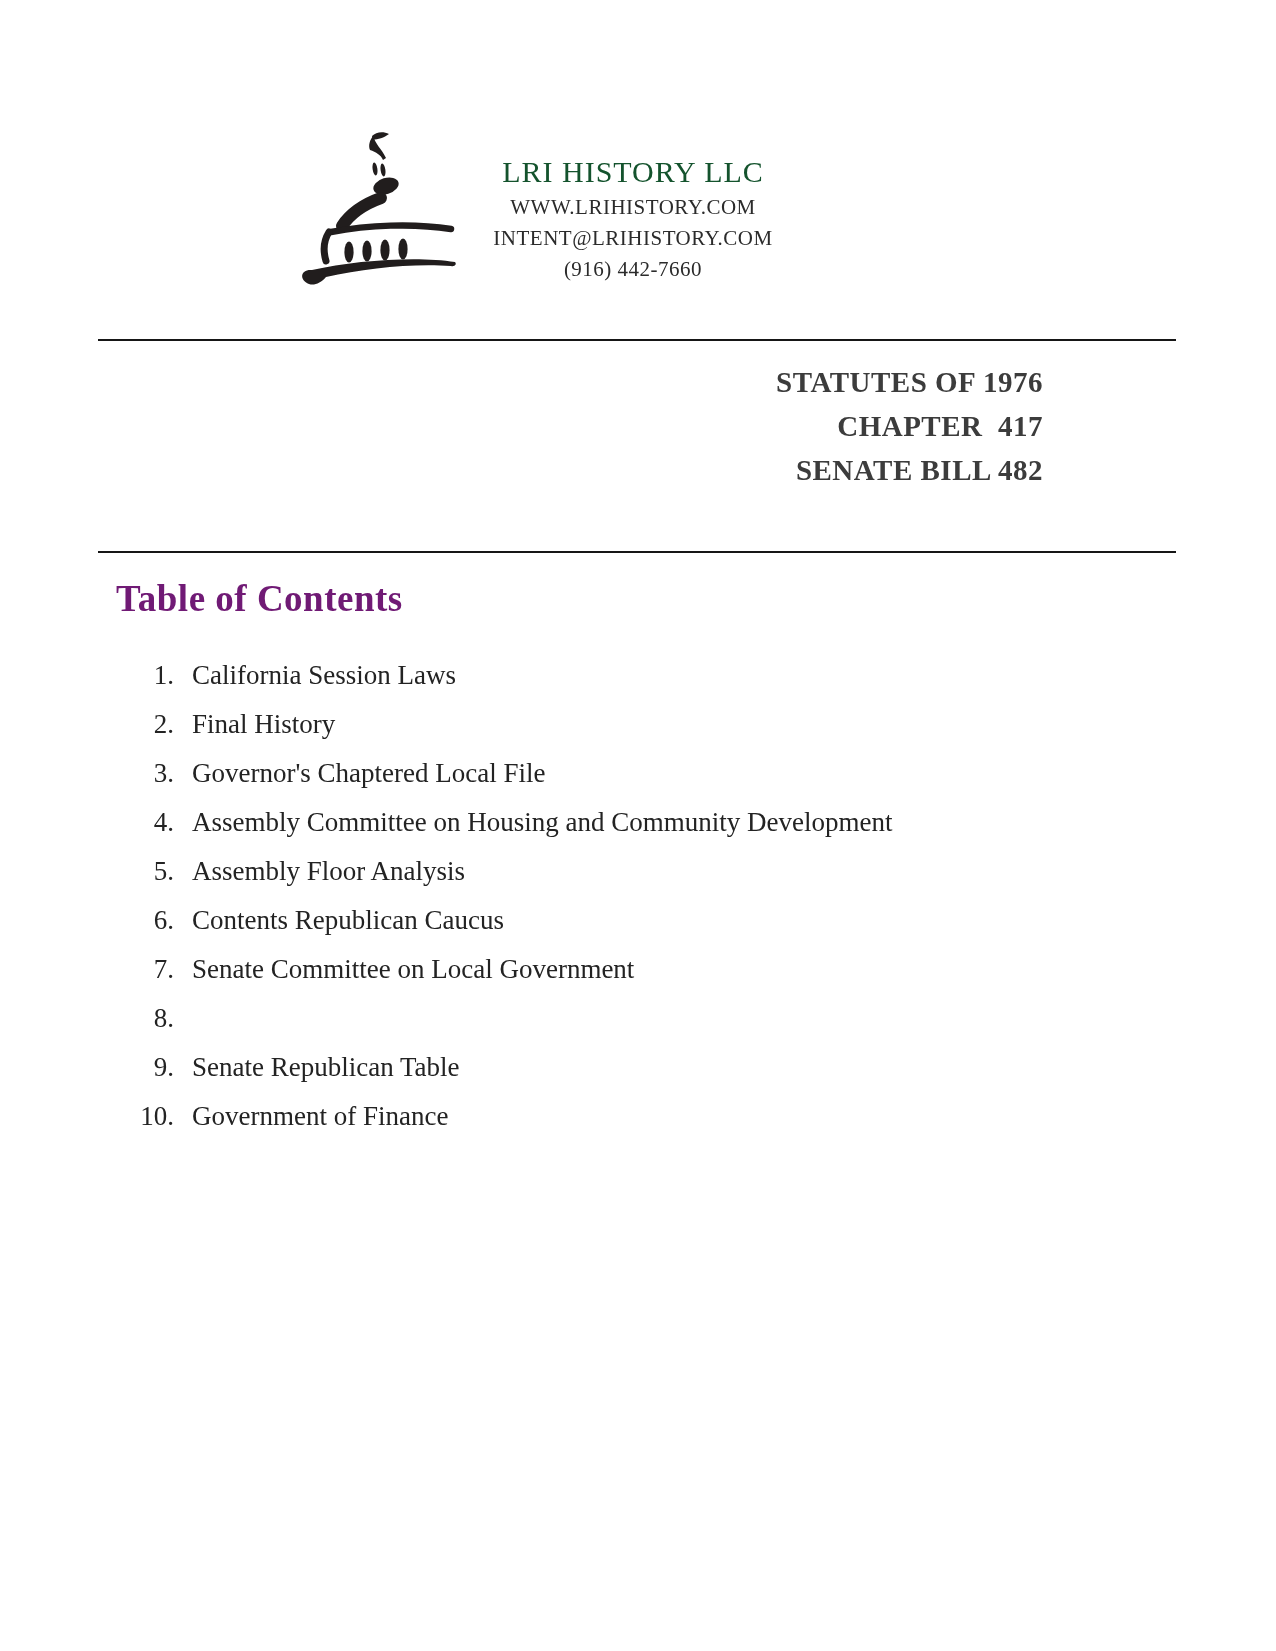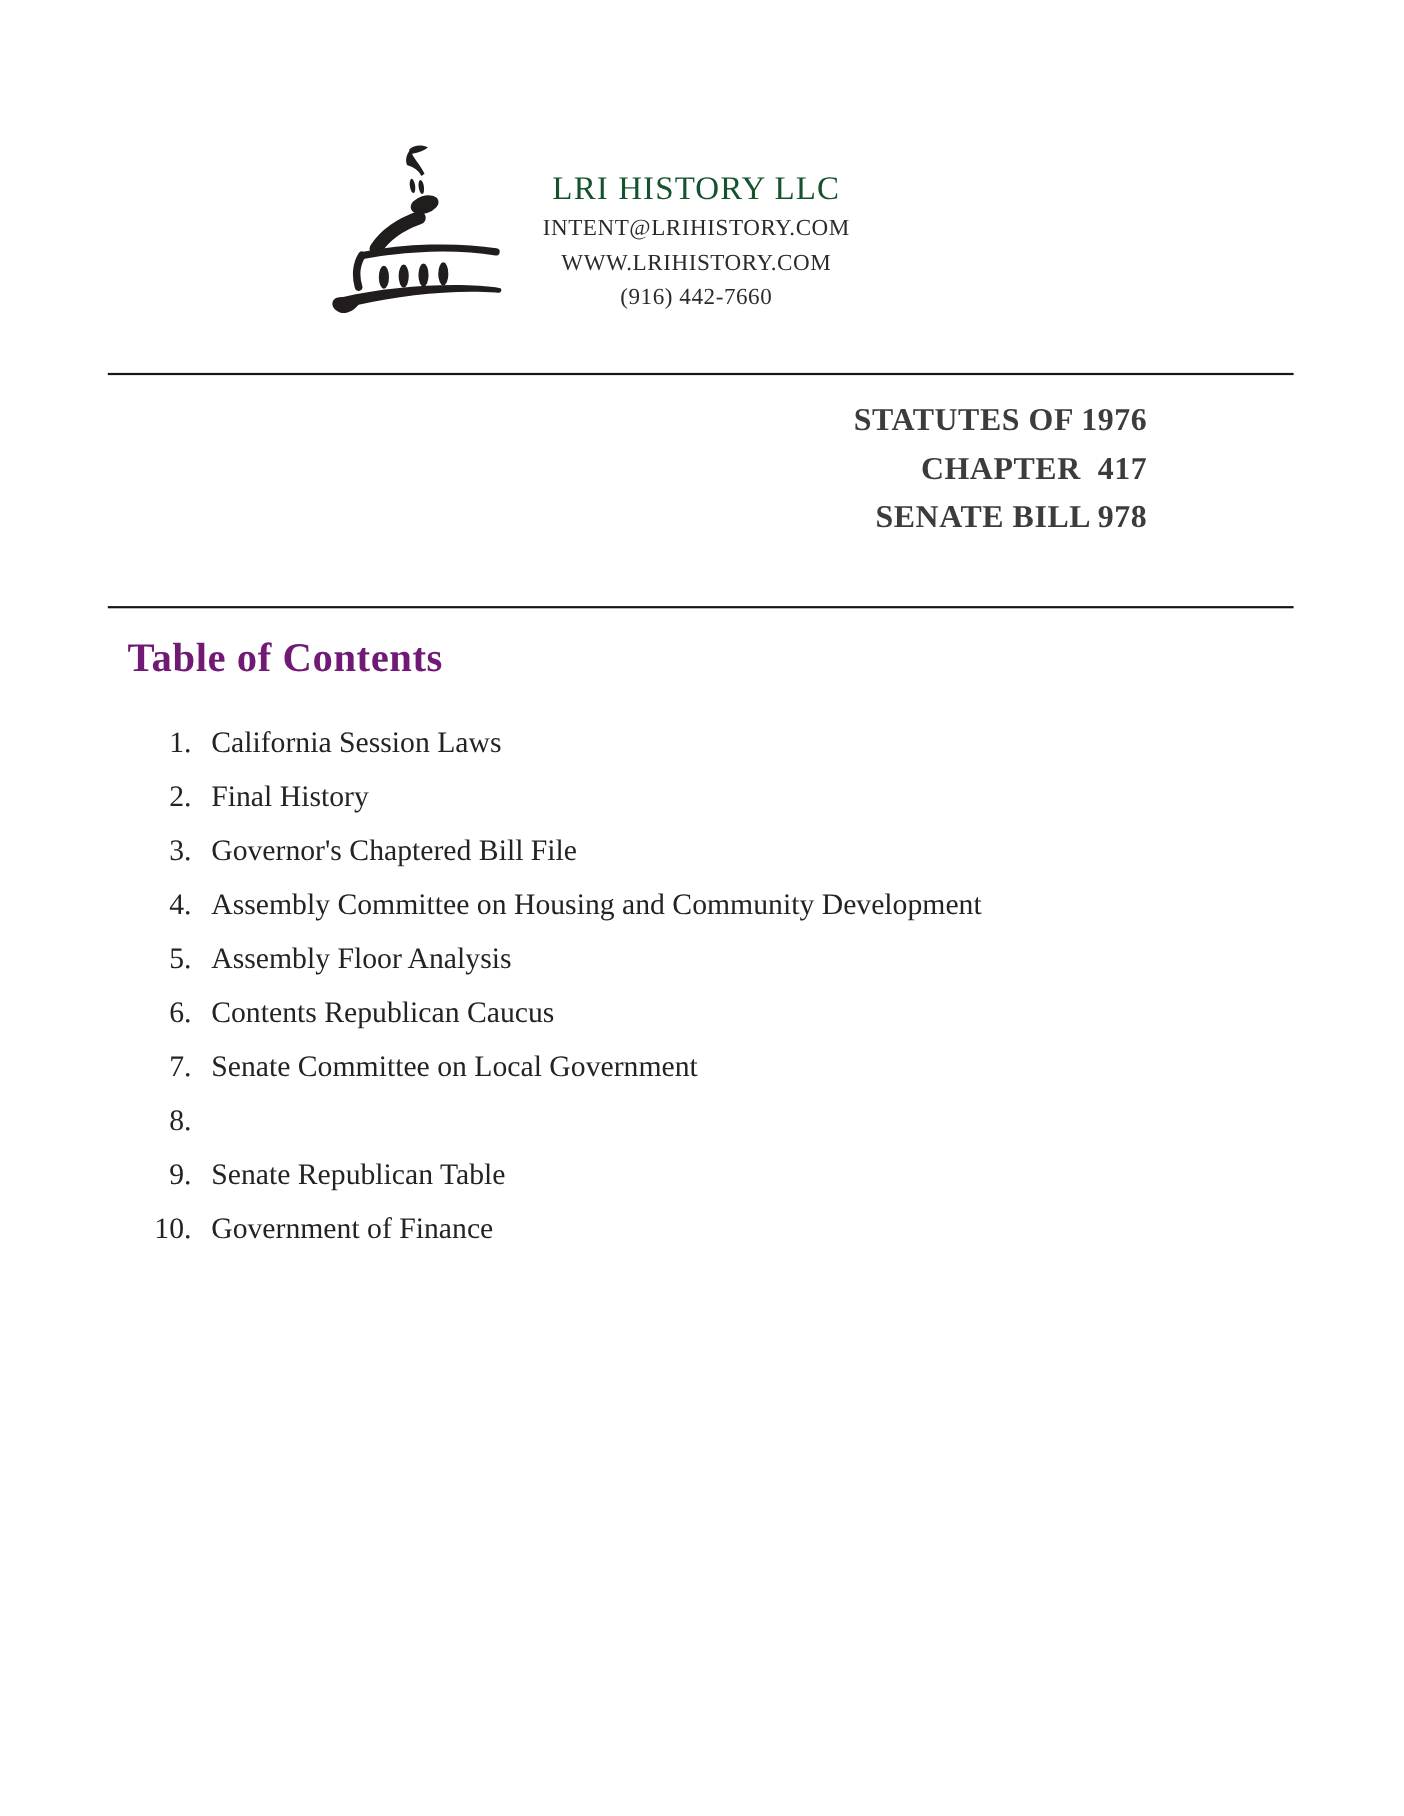--- a/index.html
+++ b/index.html
@@ -147,49 +147,49 @@
       <ellipse cx="74" cy="125" rx="4.6" ry="10.5"></ellipse>
       <ellipse cx="92" cy="124" rx="4.6" ry="10.5"></ellipse>
       <ellipse cx="110" cy="123" rx="4.6" ry="10.5"></ellipse>
 
       <path d="M16,158 C6,154 7,143 19,144 C62,134 126,130 162,136 C164,138 162,141 158,140 C122,137 72,142 33,151 C28,157 21,160 16,158 Z"></path>
     </g>
   </svg>
 
   <div class="brand-text">
     <div class="brand-title">LRI HISTORY LLC</div>
+    <div class="brand-line">WWW.LRIHISTORY.COM</div>
     <div class="brand-line">INTENT@LRIHISTORY.COM</div>
-    <div class="brand-line">WWW.LRIHISTORY.COM</div>
     <div class="brand-line">(916) 442-7660</div>
   </div>
 
   <div class="rule rule-1"></div>
 
   <div class="bill-ref">
     <div class="ref-line">STATUTES OF 1976</div>
     <div class="ref-line">CHAPTER  417</div>
-    <div class="ref-line">SENATE BILL 978</div>
+    <div class="ref-line">SENATE BILL 482</div>
   </div>
 
   <div class="rule rule-2"></div>
 
   <div class="toc-title">Table of Contents</div>
 
   <ol class="toc-list">
     <li class="toc-item">
       <span class="toc-num">1.</span>
       <span class="toc-label">California Session Laws</span>
     </li>
     <li class="toc-item">
       <span class="toc-num">2.</span>
       <span class="toc-label">Final History</span>
     </li>
     <li class="toc-item">
       <span class="toc-num">3.</span>
-      <span class="toc-label">Governor's Chaptered Bill File</span>
+      <span class="toc-label">Governor's Chaptered Local File</span>
     </li>
     <li class="toc-item">
       <span class="toc-num">4.</span>
       <span class="toc-label">Assembly Committee on Housing and Community Development</span>
     </li>
     <li class="toc-item">
       <span class="toc-num">5.</span>
       <span class="toc-label">Assembly Floor Analysis</span>
     </li>
     <li class="toc-item">

